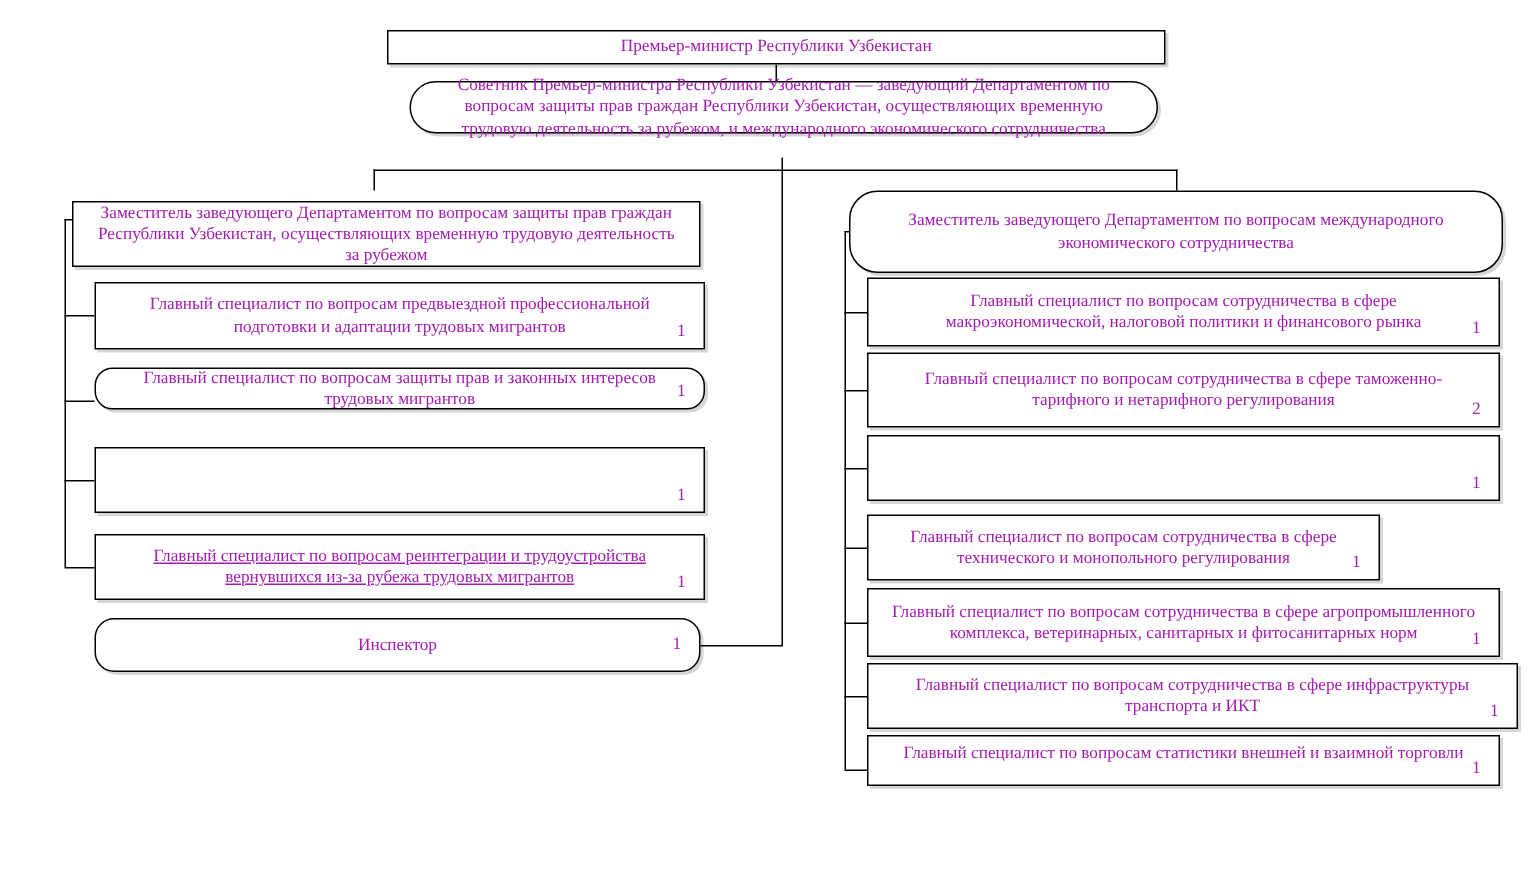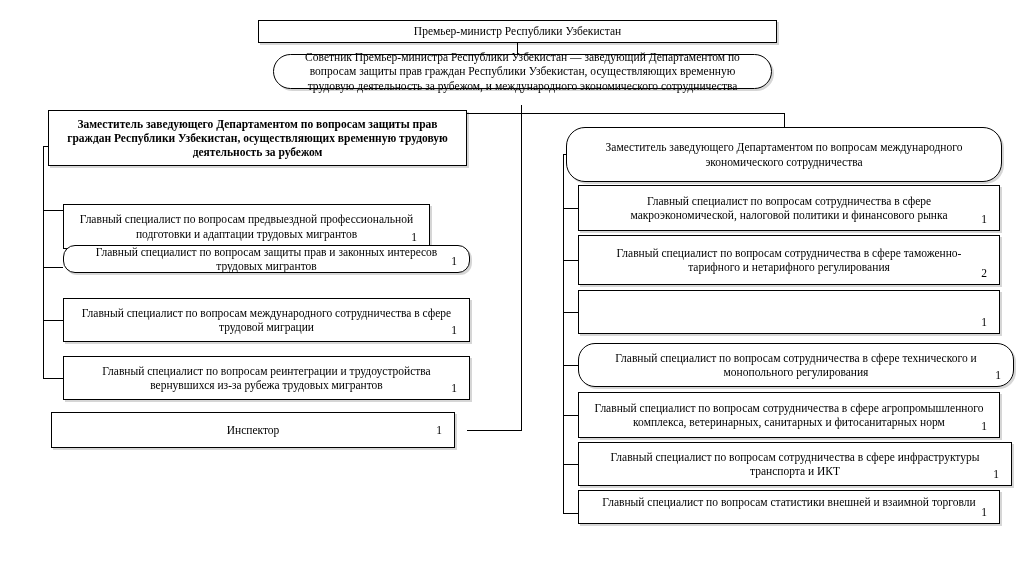--- a/index.html
+++ b/index.html
@@ -6,21 +6,21 @@
     margin: 0;
     padding: 0;
     background: #ffffff;
   }
   .canvas {
     position: relative;
     width: 1019px;
     height: 583px;
     background: #ffffff;
     font-family: "Liberation Serif", "DejaVu Serif", serif;
-    color: #000000;
+    color: #a21caf;
     overflow: hidden;
   }
   .box {
     position: absolute;
     box-sizing: border-box;
     border: 1px solid #000;
     background: #fff;
     box-shadow: 2px 2px 0 rgba(0,0,0,0.16);
     display: flex;
     align-items: center;
@@ -33,33 +33,33 @@
   .box .count {
     position: absolute;
     right: 12px;
     bottom: 4px;
     font-size: 11.5px;
   }
   
   .b-pm      { left: 258px; top: 20px;  width: 519px; height: 23px; }
   .b-advisor { left: 273px; top: 54px;  width: 499px; height: 35px; border-radius: 20px; }
   
-  .b-ldep  { left: 48px; top: 110px; width: 419px; height: 56px; font-weight: bold; }
-  .b-ls1   { left: 63px; top: 204px; width: 367px; height: 45px; }
+  .b-ldep  { left: 48px; top: 134px; width: 419px; height: 44px; }
+  .b-ls1   { left: 63px; top: 188px; width: 407px; height: 45px; }
   .b-ls2   { left: 63px; top: 245px; width: 407px; height: 28px; border-radius: 12px; }
   .b-ls3   { left: 63px; top: 298px; width: 407px; height: 44px; }
-  .b-ls4   { left: 63px; top: 356px; width: 407px; height: 44px; }
-  .b-insp  { left: 51px; top: 412px; width: 404px; height: 36px; }
+  .b-ls4   { left: 63px; top: 356px; width: 407px; height: 44px; text-decoration: underline; }
+  .b-insp  { left: 63px; top: 412px; width: 404px; height: 36px; border-radius: 13px; }
   .b-insp .count { bottom: auto; top: 50%; transform: translateY(-50%); }
   
   .b-rdep { left: 566px; top: 127px; width: 436px; height: 55px; border-radius: 19px; }
   .b-rs1  { left: 578px; top: 185px; width: 422px; height: 46px; }
   .b-rs2  { left: 578px; top: 235px; width: 422px; height: 50px; }
   .b-rs3  { left: 578px; top: 290px; width: 422px; height: 44px; }
-  .b-rs4  { left: 578px; top: 343px; width: 436px; height: 44px; border-radius: 17px; }
+  .b-rs4  { left: 578px; top: 343px; width: 342px; height: 44px; }
   .b-rs5  { left: 578px; top: 392px; width: 422px; height: 46px; }
   .b-rs6  { left: 578px; top: 442px; width: 434px; height: 44px; }
   .b-rs7  { left: 578px; top: 490px; width: 422px; height: 34px;
             align-items: flex-start; padding: 4px 6px 2px 6px; }
   
   .line { position: absolute; background: #000; }
   .l-pm-adv  { left: 517px; top: 43px;  width: 1px;   height: 11px; }
   .l-center  { left: 521px; top: 105px; width: 1px;   height: 325px; }
   .l-branch  { left: 249px; top: 113px; width: 536px; height: 1px; }
   .l-drop-l  { left: 249px; top: 113px; width: 1px;   height: 14px; }
@@ -124,21 +124,20 @@
     <span>Главный специалист по вопросам предвыездной профессиональной подготовки и адаптации трудовых мигрантов</span>
     <span class="count">1</span>
   </div>
 
   <div class="box b-ls2">
     <span>Главный специалист по вопросам защиты прав и законных интересов трудовых мигрантов</span>
     <span class="count">1</span>
   </div>
 
   <div class="box b-ls3">
-    <span>Главный специалист по вопросам международного сотрудничества в сфере трудовой миграции</span>
     <span class="count">1</span>
   </div>
 
   <div class="box b-ls4">
     <span>Главный специалист по вопросам реинтеграции и трудоустройства вернувшихся из-за рубежа трудовых мигрантов</span>
     <span class="count">1</span>
   </div>
 
   <div class="box b-insp">
     <span>Инспектор</span>

